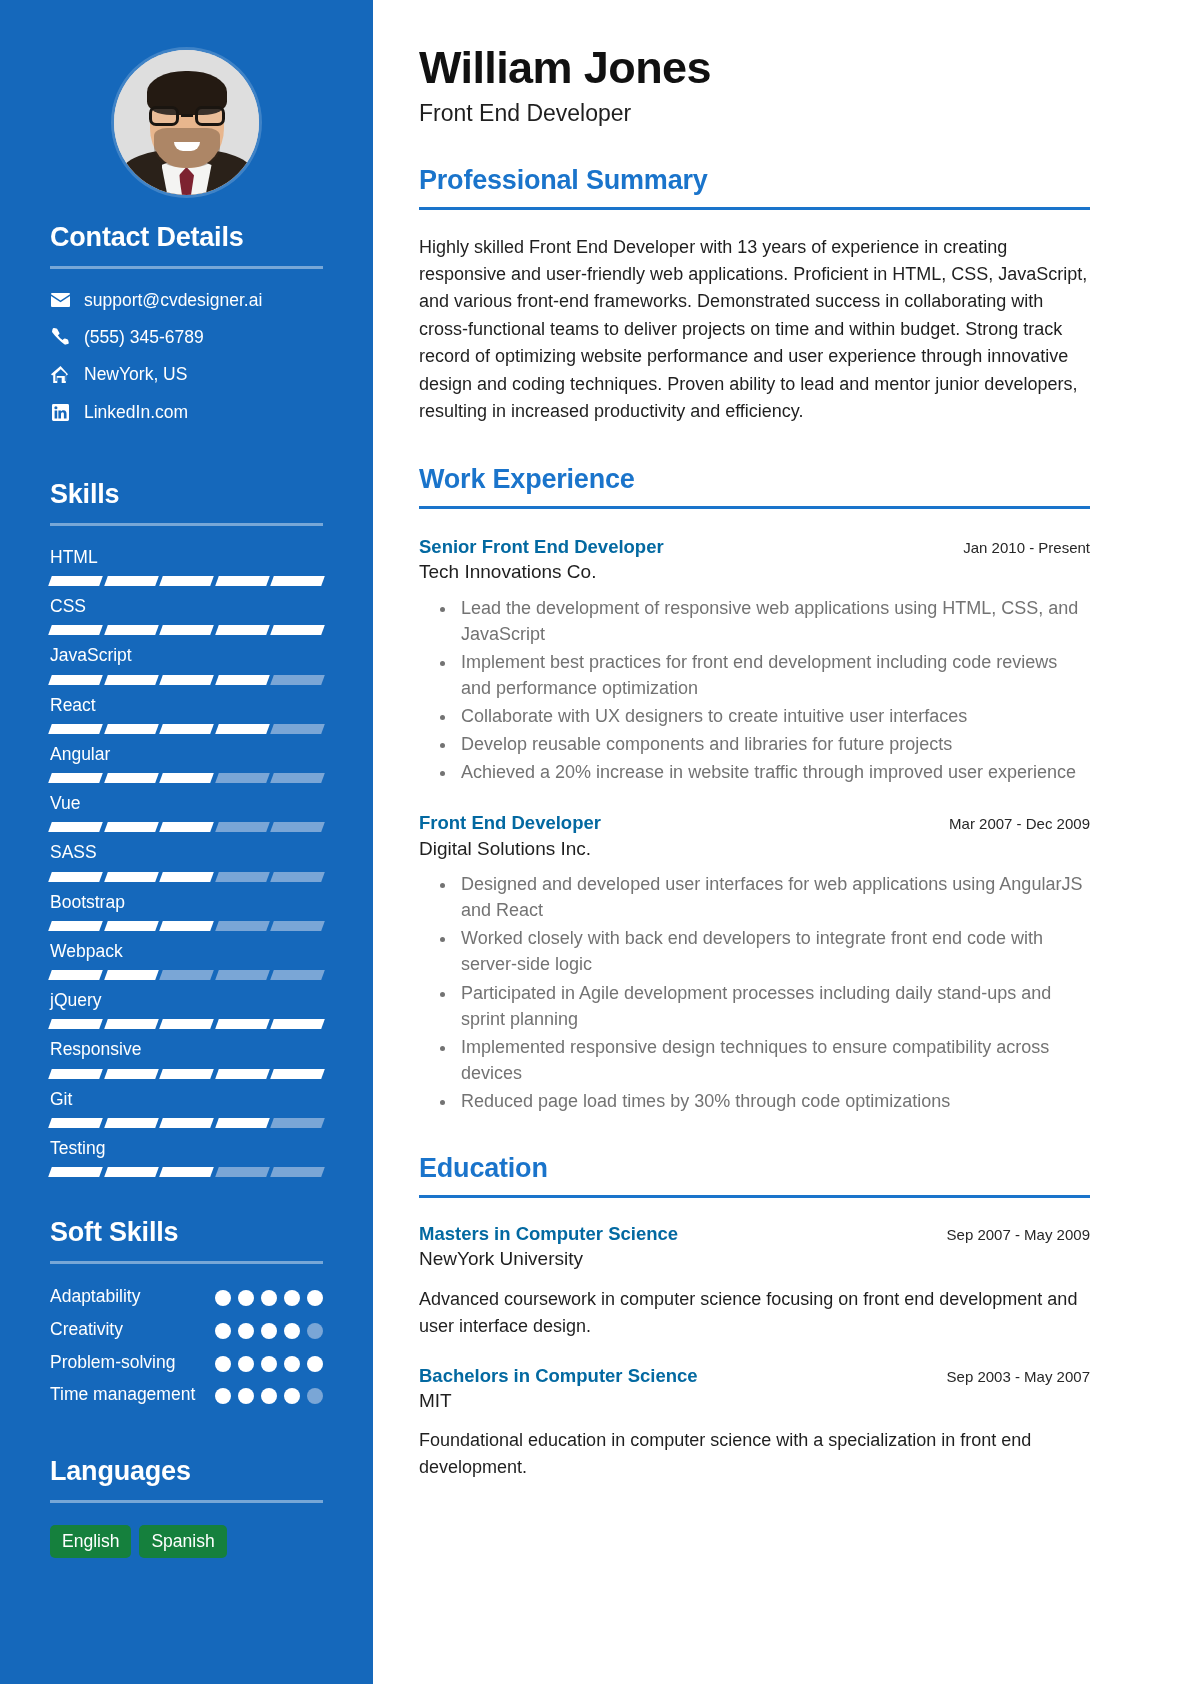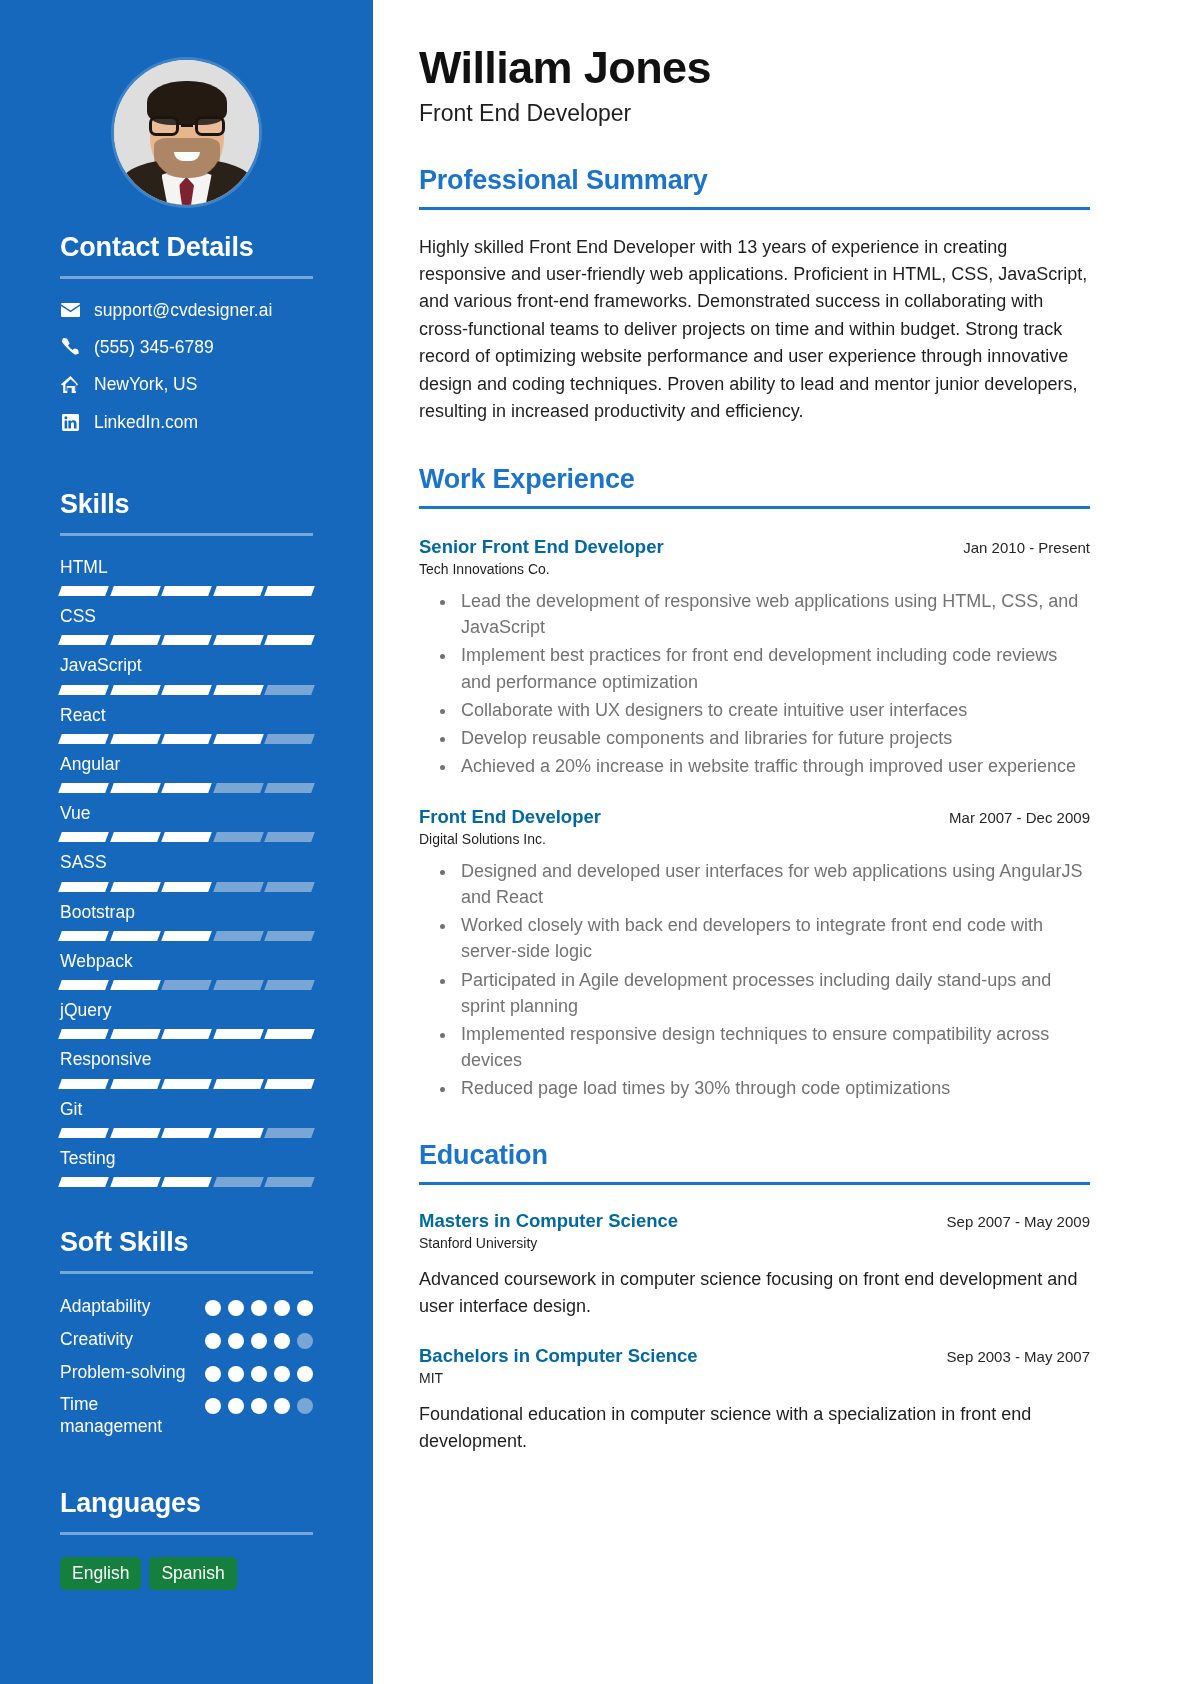--- a/index.html
+++ b/index.html
@@ -18,21 +18,21 @@
     height: 1684px;
     background: #ffffff;
   }
 
   
   .sidebar {
     width: 373px;
     flex: 0 0 373px;
     background: #1568bb;
     color: #ffffff;
-    padding: 14px;
+    padding: 4px;
     position: relative;
     overflow: hidden;
   }
 
   .avatar-wrap {
     display: flex;
     justify-content: center;
     padding-top: 46px;
     padding-bottom: 28px;
   }
@@ -242,21 +242,21 @@
     line-height: 1.25;
   }
   .entry-date {
     font-size: 15px;
     color: #272727;
     white-space: nowrap;
     flex: 0 0 auto;
     line-height: 1.25;
   }
   .entry-org {
-    font-size: 14px;
+    font-size: 19px;
     color: #1f1f1f;
     margin-top: 2px;
     line-height: 1.3;
   }
   .bullets {
     margin: 10px 0 0 0;
     padding-left: 38px;
   }
   .bullets li {
     font-size: 18px;
@@ -592,21 +592,21 @@
 
     <section class="sec">
       <h2 class="sec-title">Education</h2>
       <div class="sec-rule"></div>
       <div id="edu-wrap">
           <div class="edu-entry">
             <div class="entry-head">
               <div class="entry-title">Masters in Computer Science</div>
               <div class="entry-date">Sep 2007 - May 2009</div>
             </div>
-            <div class="entry-org">Stanford University</div>
+            <div class="entry-org">NewYork University</div>
             <div class="edu-desc">Advanced coursework in computer science focusing on front end development and user interface design.</div>
           </div>
           <div class="edu-entry">
             <div class="entry-head">
               <div class="entry-title">Bachelors in Computer Science</div>
               <div class="entry-date">Sep 2003 - May 2007</div>
             </div>
             <div class="entry-org">MIT</div>
             <div class="edu-desc">Foundational education in computer science with a specialization in front end development.</div>
           </div>

